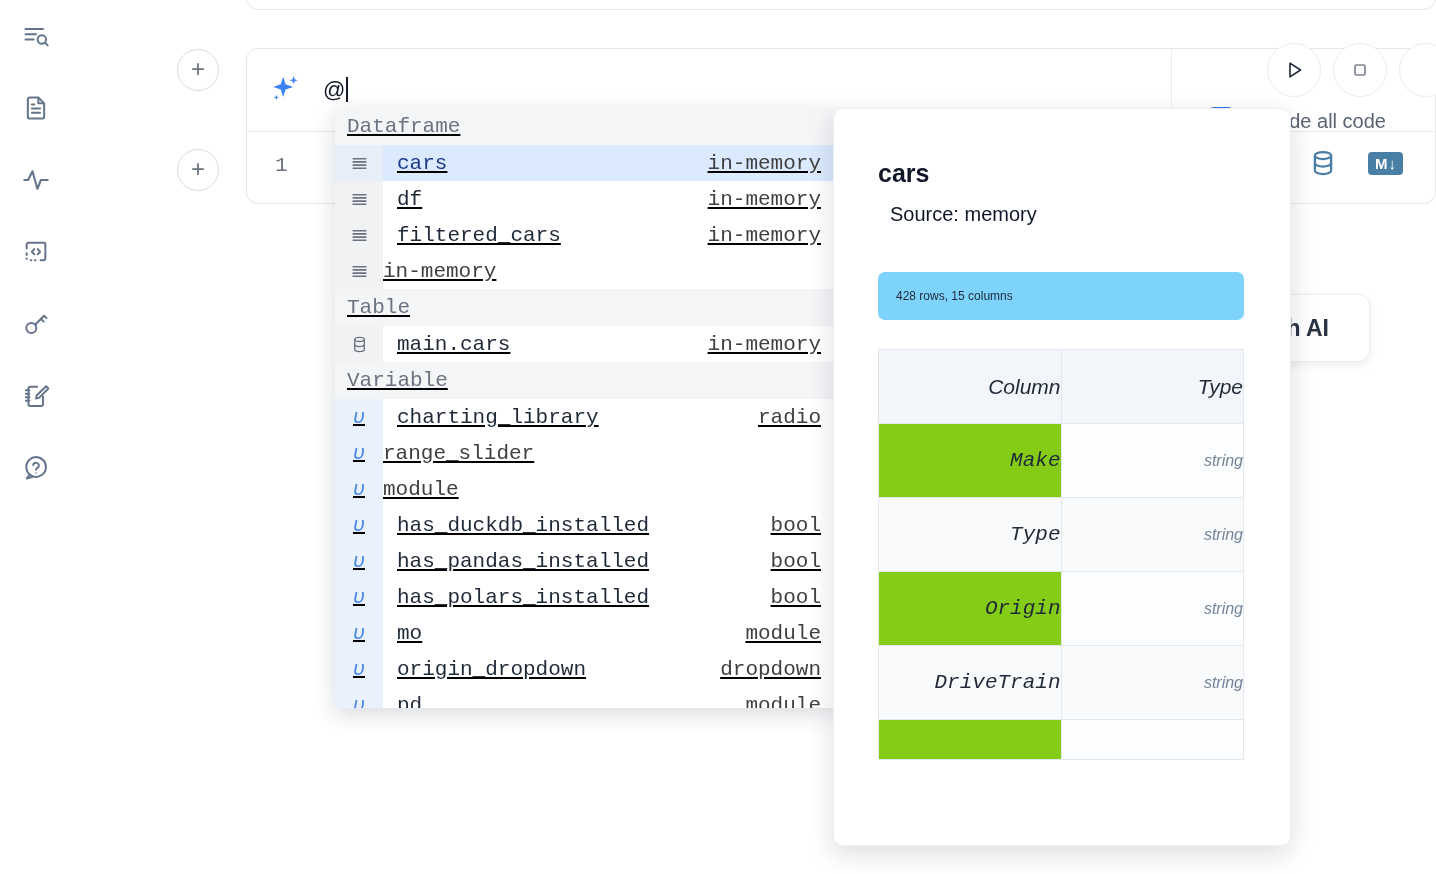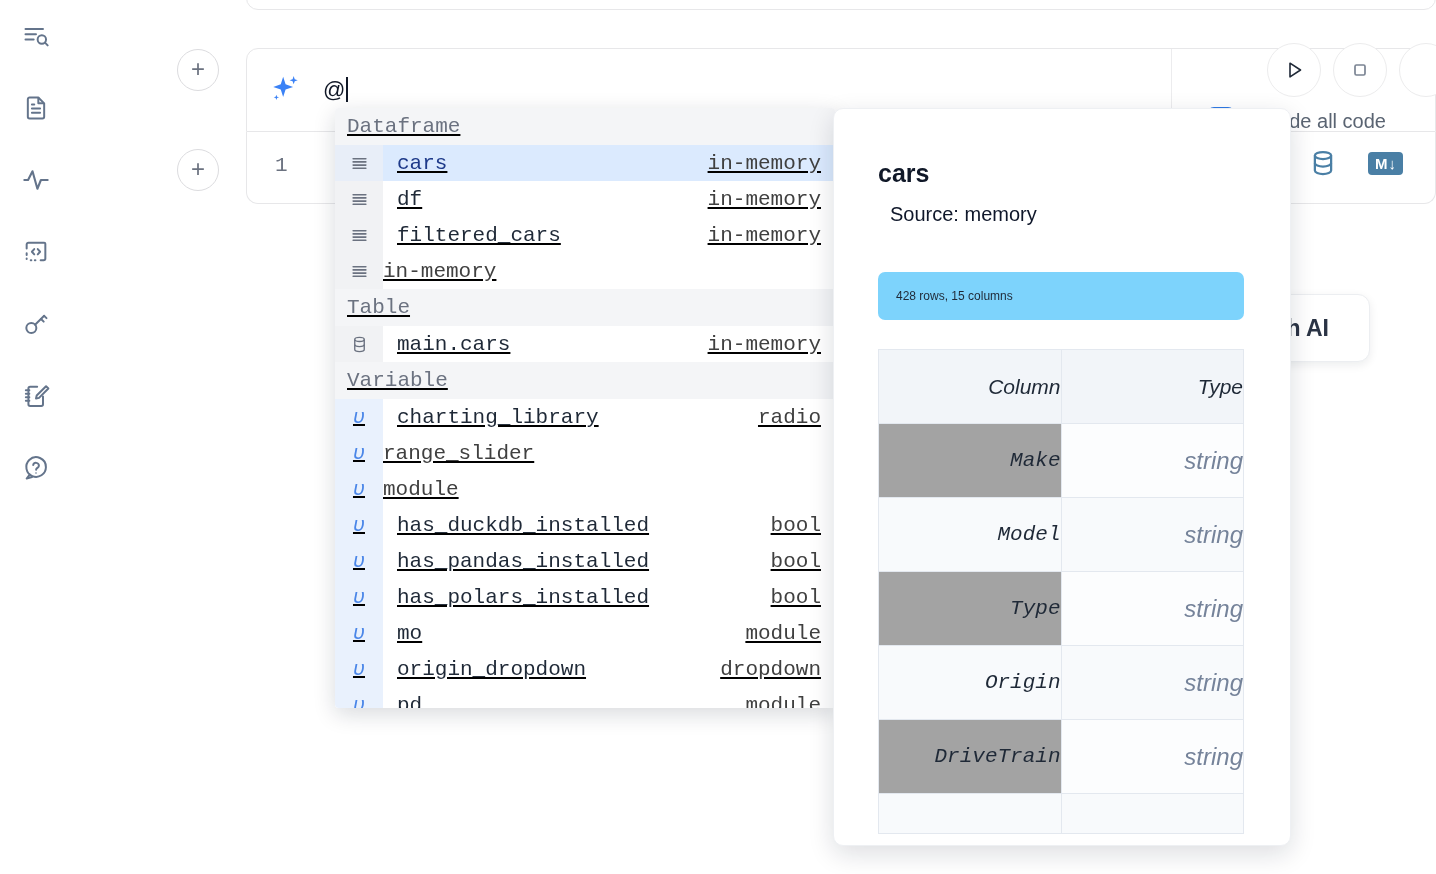--- a/index.html
+++ b/index.html
@@ -172,24 +172,24 @@
     border-collapse: collapse; table-layout: fixed;
   }
   .pv-table th, .pv-table td {
     border: 1px solid #e3e8ef; text-align: right; height: 74px; padding-left: 18px; font-style: italic;
   }
   .pv-table th {
     background: #f2f5f9; font-weight: 400; font-size: 21px; color: #1f2937;
   }
   .pv-table td.col {
     font-family: "Liberation Mono", monospace; font-size: 21px; color: #1f2937;
-    background: #a3a3a3;
+    background: #84cc16;
   }
   .pv-table td.ty {
-    font-size: 24px; color: #75839a; background: #fcfdfe;
+    font-size: 16px; color: #75839a; background: #fcfdfe;
   }
   .pv-table tr:nth-child(even) td { background: #f8fafc; }
   .pv-table td.empty { height: 40px; }
 </style>
 </head>
 <body>
 
 <div id="root">
 
   <div class="ghost-cell"></div>
@@ -413,24 +413,20 @@
             <th>Column</th>
             <th>Type</th>
           </tr>
         </thead>
       <tbody id="pv-body">
           <tr>
             <td class="col">Make</td>
             <td class="ty">string</td>
           </tr>
           <tr>
-            <td class="col">Model</td>
-            <td class="ty">string</td>
-          </tr>
-          <tr>
             <td class="col">Type</td>
             <td class="ty">string</td>
           </tr>
           <tr>
             <td class="col">Origin</td>
             <td class="ty">string</td>
           </tr>
           <tr>
             <td class="col">DriveTrain</td>
             <td class="ty">string</td>

